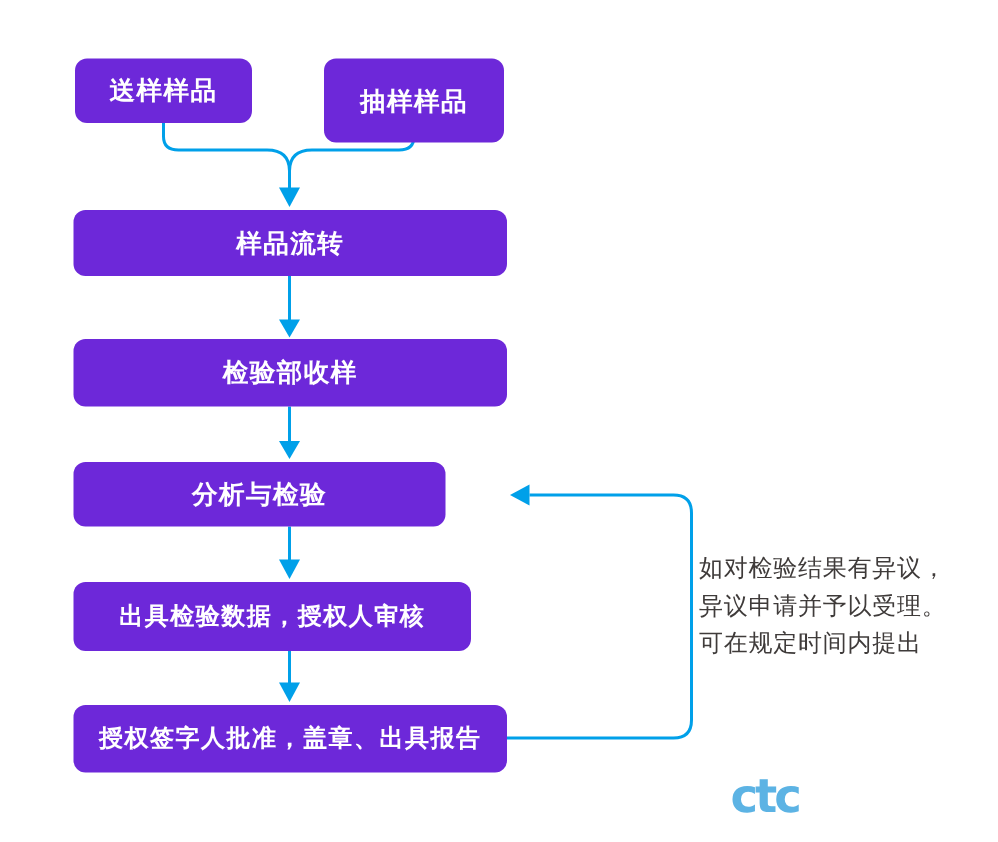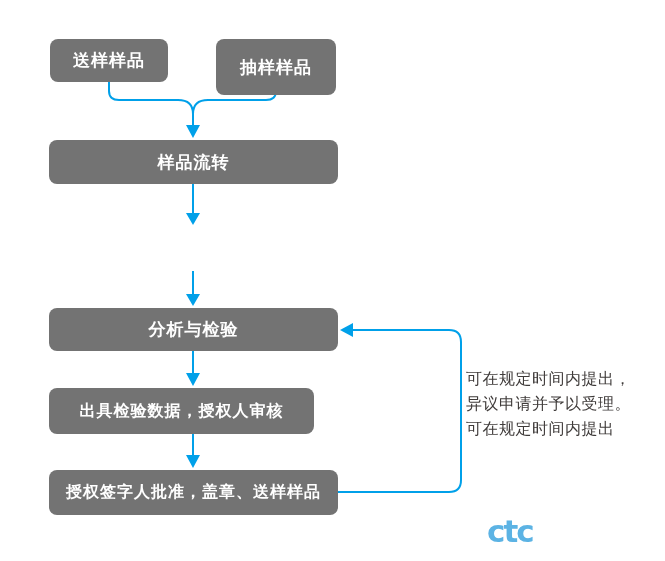--- a/index.html
+++ b/index.html
@@ -5,37 +5,37 @@
   html,body{margin:0;padding:0;background:#ffffff;}
   .stage{
     position:relative;
     width:665px;height:561px;
     background:#ffffff;
     font-family:"DejaVu Sans","Liberation Sans",sans-serif;
     overflow:hidden;
   }
   .node{
     position:absolute;
-    background:#737373;
+    background:#6d28d9;
     border-radius:8px;
     color:#ffffff;
     font-weight:bold;
     font-size:17px;
     letter-spacing:1px;
     display:flex;
     align-items:center;
     justify-content:center;
     text-align:center;
     white-space:nowrap;
   }
   #node-sample-submission{left:50px;top:39px;width:118px;height:43px;}
   #node-sample-sampling{left:216px;top:39px;width:120px;height:56px;}
   #node-sample-transfer{left:49px;top:140px;width:289px;height:44px;}
   #node-dept-receiving{left:49px;top:226px;width:289px;height:45px;}
-  #node-analysis-inspection{left:49px;top:308px;width:289px;height:43px;}
+  #node-analysis-inspection{left:49px;top:308px;width:248px;height:43px;}
   #node-issue-data-review{left:49px;top:388px;width:265px;height:46px;font-size:16px;}
   #node-approval-stamp-report{left:49px;top:470px;width:289px;height:45px;font-size:16px;}
   svg.wires{position:absolute;left:0;top:0;width:665px;height:561px;pointer-events:none;}
   .edge{stroke:#00A0E9;stroke-width:2;fill:none;}
   .head{fill:#00A0E9;stroke:none;}
   .note{
     position:absolute;
     left:466px;top:366px;
     width:200px;
     color:#3F3B3A;
@@ -80,28 +80,29 @@
     <path class="edge" d="M338,492 L449,492 Q461,492 461,480 L461,342 Q461,330 449,330 L353,330"></path>
     <polygon class="head" points="353,323 353,337 340,330"></polygon>
   </svg>
 
   <div class="node" id="node-sample-submission">送样样品</div>
 
   <div class="node" id="node-sample-sampling">抽样样品</div>
 
   <div class="node" id="node-sample-transfer">样品流转</div>
 
+  <div class="node" id="node-dept-receiving">检验部收样</div>
 
   <div class="node" id="node-analysis-inspection">分析与检验</div>
 
   <div class="node" id="node-issue-data-review">出具检验数据，授权人审核</div>
 
-  <div class="node" id="node-approval-stamp-report">授权签字人批准，盖章、送样样品</div>
+  <div class="node" id="node-approval-stamp-report">授权签字人批准，盖章、出具报告</div>
 
   <div class="note">
-    <div>可在规定时间内提出，</div>
+    <div>如对检验结果有异议，</div>
     <div>异议申请并予以受理。</div>
     <div>可在规定时间内提出</div>
   </div>
 
   <div class="logo">ctc</div>
 
 </div>
 
 </body></html>

